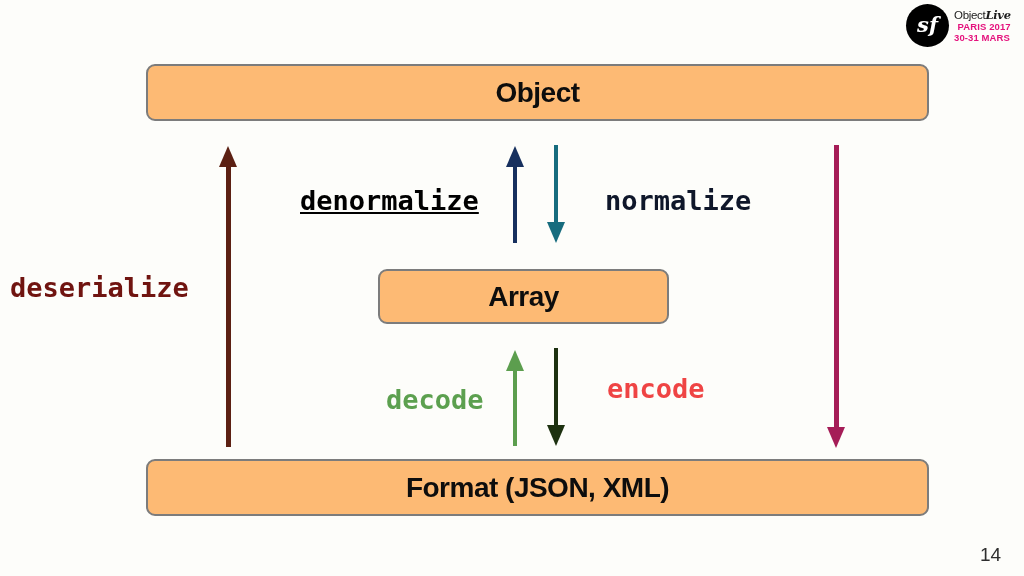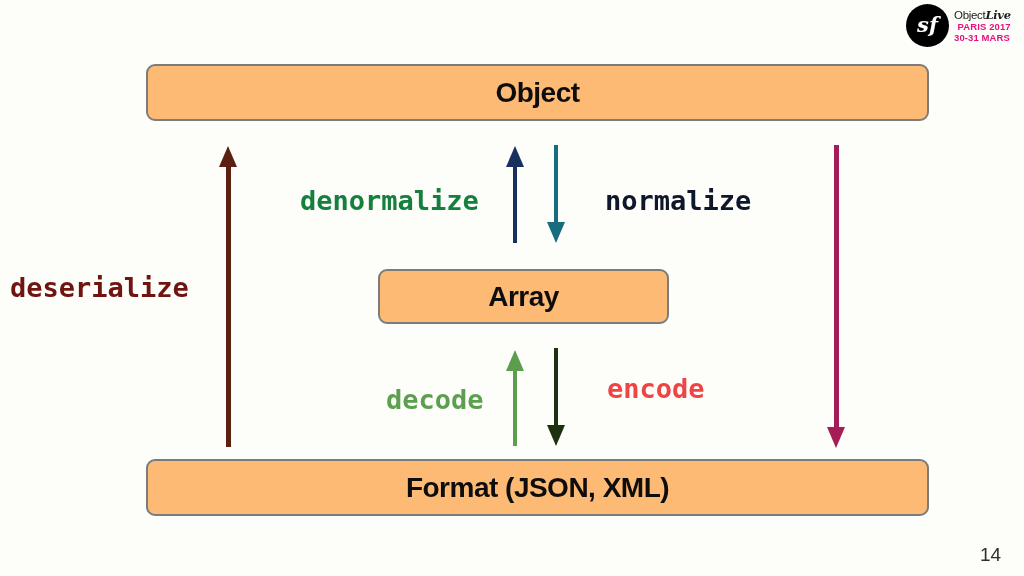--- a/index.html
+++ b/index.html
@@ -132,20 +132,20 @@
   <div class="arrow up thin" id="arrow-decode" style="color: rgb(92, 158, 78);">
     <span class="head"></span>
     <span class="shaft"></span>
   </div>
   <div class="arrow down thin" id="arrow-encode" style="color: rgb(29, 49, 16);">
     <span class="head"></span>
     <span class="shaft"></span>
   </div>
 
   <div class="mono-label" id="label-deserialize" style="color: rgb(112, 20, 16);">deserialize</div>
-  <div class="mono-label" id="label-denormalize" style="color: #15803d;">denormalize</div>
+  <div class="mono-label" id="label-denormalize" style="color: #000000; text-decoration: underline;">denormalize</div>
   <div class="mono-label" id="label-normalize" style="color: #0f172a;">normalize</div>
   <div class="mono-label" id="label-decode" style="color: rgb(92, 160, 79);">decode</div>
   <div class="mono-label" id="label-encode" style="color: #ef4444;">encode</div>
 
   <div class="page-number">14</div>
 
 </div>
 
 </body></html>

